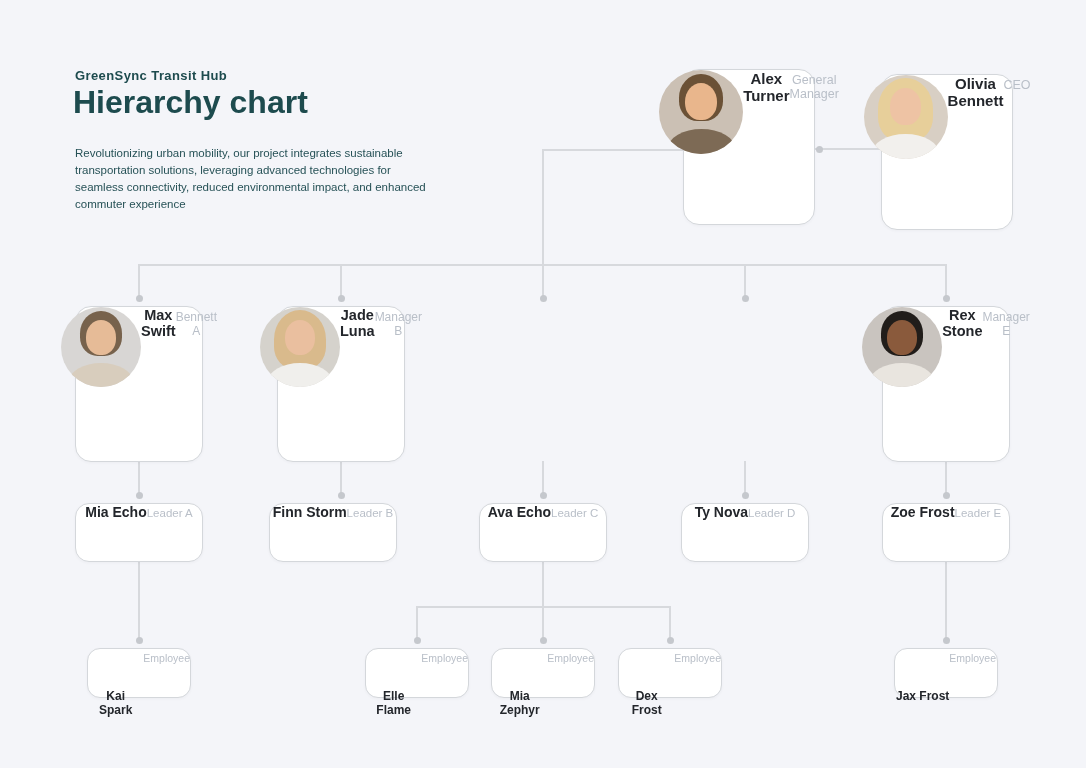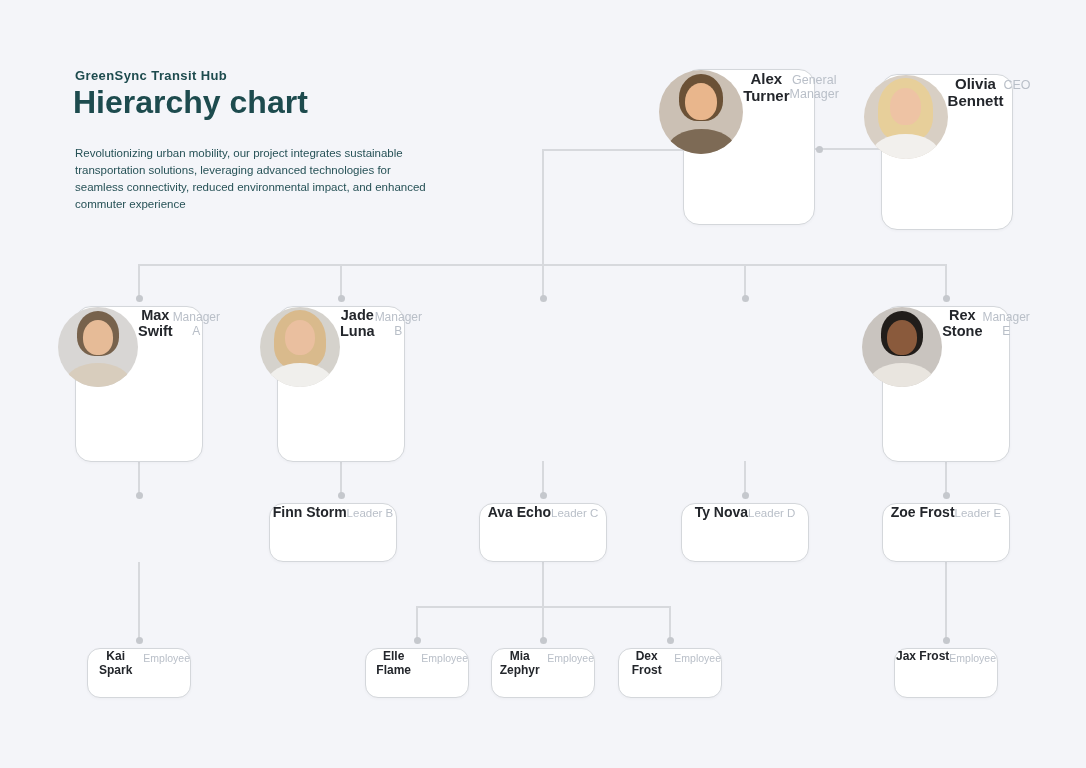--- a/index.html
+++ b/index.html
@@ -25,21 +25,21 @@
           box-shadow:0 1px 3px rgba(40,50,70,0.04); }
   .card-xl { width:132px; height:156px; border-radius:16px; }
   .card-lg { width:128px; height:156px; border-radius:16px; }
   .card-md { width:128px; height:59px;  border-radius:14px; }
   .card-sm { width:104px; height:50px;  border-radius:13px; }
   .name { font-weight:700; color:#23262b; }
   .role { color:#b9bfc8; margin-top:3px; }
   .card-xl .name { font-size:15px; }   .card-xl .role { font-size:12.5px; }
   .card-lg .name { font-size:14.5px; } .card-lg .role { font-size:12px; }
   .card-md .name { font-size:14px; }   .card-md .role { font-size:11.5px; }
-  .card-sm .name { font-size:12px; }   .card-sm .role { font-size:10.5px; }
+  .card-sm .name { font-size:12px;margin-top:40px; }   .card-sm .role { font-size:10.5px; }
   
   .avatar { position:relative; border-radius:50%; overflow:hidden; flex:none;
             margin-bottom:9px; background:#d6d4d2; }
   .avatar-xl { width:84px; height:84px; }
   .avatar-lg { width:80px; height:80px; }
   .avatar .hair { position:absolute; left:24%; top:5%; width:52%; height:56%;
                   border-radius:50% 50% 42% 42%; }
   .avatar .face { position:absolute; left:31%; top:16%; width:38%; height:44%;
                   border-radius:50% 50% 46% 46%; }
   .avatar .body { position:absolute; left:10%; top:70%; width:80%; height:46%;
@@ -118,41 +118,45 @@
     <div class="role">CEO</div>
   </div>
 
   <div class="card card-lg" style="left:75px;top:306px">
     <div class="avatar avatar-lg" style="background: rgb(216, 214, 212);">
       <span class="hair" style="background: rgb(119, 98, 76);"></span>
       <span class="face" style="background: rgb(230, 187, 151);"></span>
       <span class="body" style="background: rgb(216, 205, 189);"></span>
     </div>
     <div class="name">Max Swift</div>
-    <div class="role">Manager A</div>
+    <div class="role">Bennett A</div>
   </div>
   <div class="card card-lg" style="left:277px;top:306px">
     <div class="avatar avatar-lg long" style="background: rgb(213, 210, 204);">
       <span class="hair" style="background: rgb(217, 186, 140);"></span>
       <span class="face" style="background: rgb(234, 191, 159);"></span>
       <span class="body" style="background: rgb(240, 239, 236);"></span>
     </div>
     <div class="name">Jade Luna</div>
     <div class="role">Manager B</div>
   </div>
   <div class="card card-lg" style="left:882px;top:306px">
     <div class="avatar avatar-lg" style="background: rgb(201, 196, 191);">
       <span class="hair" style="background: rgb(33, 29, 26);"></span>
       <span class="face" style="background: rgb(138, 90, 60);"></span>
       <span class="body" style="background: rgb(233, 229, 223);"></span>
     </div>
     <div class="name">Rex Stone</div>
     <div class="role">Manager E</div>
   </div>
 
+  <div class="card card-md" style="left:75px;top:503px">
+    <div class="name">Mia Echo</div>
+    <div class="role">Leader A</div>
+  </div>
   <div class="card card-md" style="left:269px;top:503px">
     <div class="name">Finn Storm</div>
     <div class="role">Leader B</div>
   </div>
   <div class="card card-md" style="left:479px;top:503px">
     <div class="name">Ava Echo</div>
     <div class="role">Leader C</div>
   </div>
   <div class="card card-md" style="left:681px;top:503px">
     <div class="name">Ty Nova</div>

